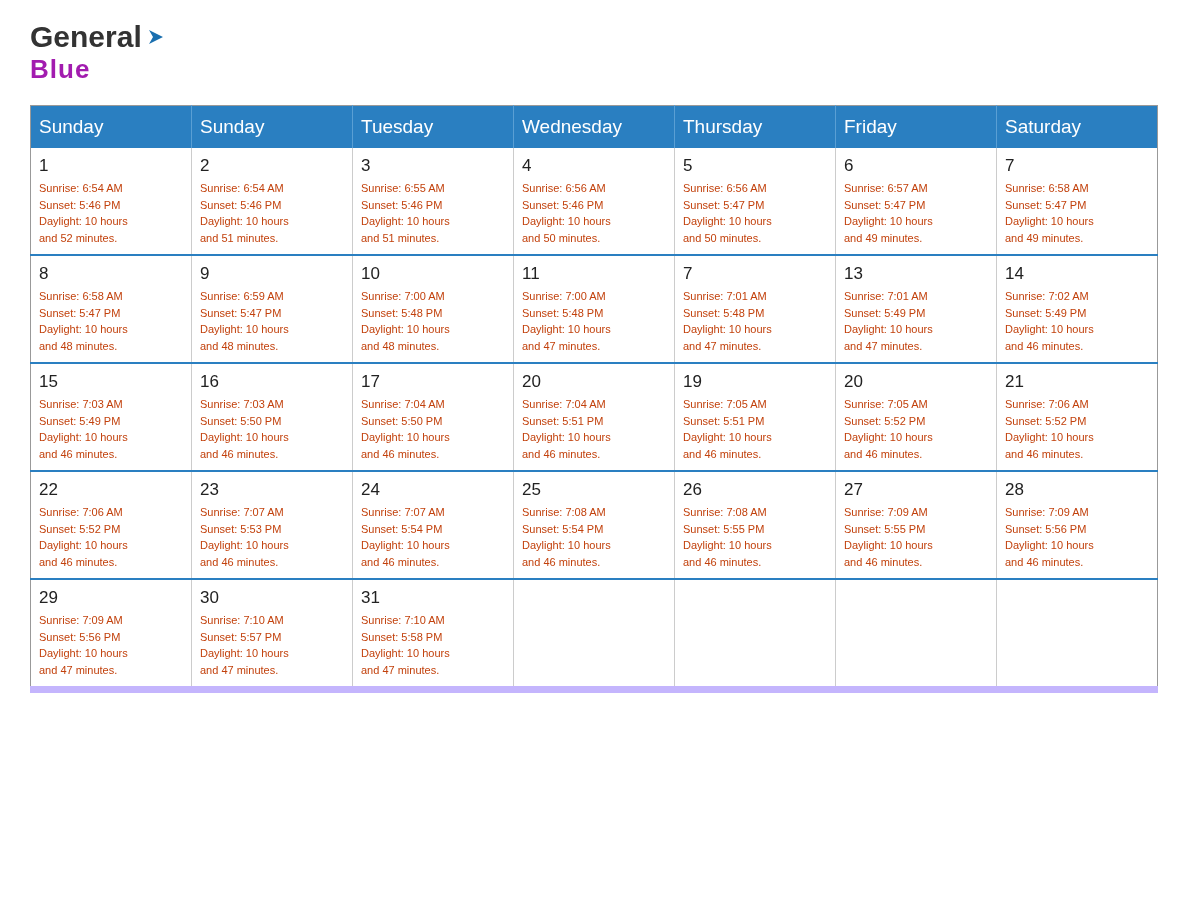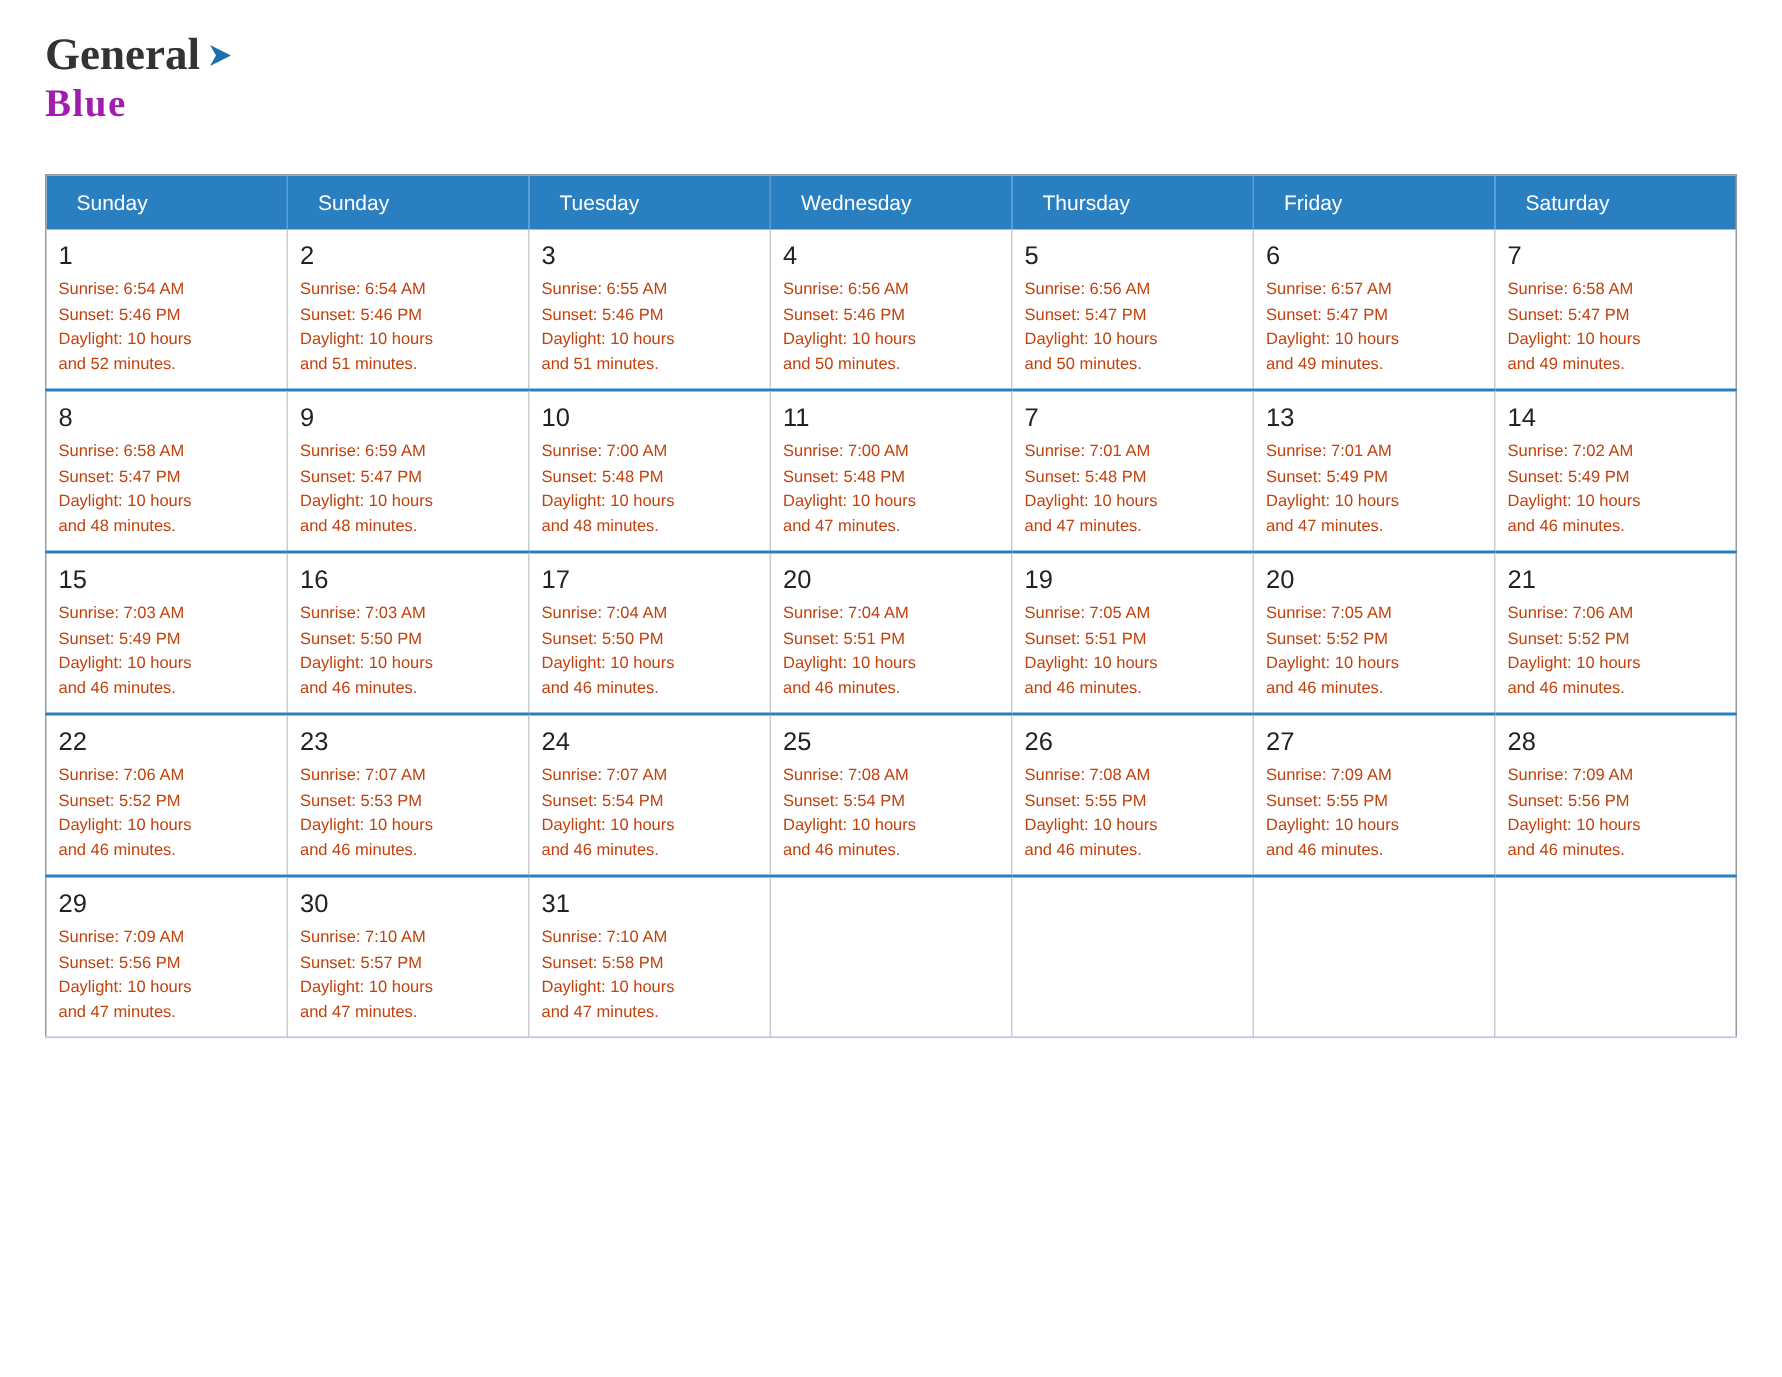--- a/index.html
+++ b/index.html
@@ -7,22 +7,21 @@
       font-family: Arial, sans-serif;
       background: #fff;
       width: 1188px;
       min-height: 918px;
       padding: 20px 30px;
     }
     .header {
       display: flex;
       justify-content: space-between;
       align-items: flex-start;
-      margin-bottom: 32px;
-      font-family: Liberation Serif, serif;
+      margin-bottom: 20px;
     }
     .logo {
       display: flex;
       flex-direction: column;
       align-items: flex-start;
     }
     .title-section {
       text-align: right;
     }
     .month-title {
@@ -37,44 +36,44 @@
       font-family: Georgia, serif;
     }
     .calendar {
       width: 100%;
       border-collapse: collapse;
       border: 1px solid #999;
     }
     .calendar th {
       background-color: #2a7fc1;
       color: #fff;
-      padding: 10px 20px;
+      padding: 10px 8px;
       text-align: left;
-      font-size: 14px;
+      font-size: 19px;
       font-weight: normal;
       border-right: 1px solid #5a9fd4;
     }
     .calendar th:last-child {
       border-right: none;
     }
     .calendar td {
       vertical-align: top;
       padding: 8px 8px;
       border-right: 1px solid #ccc;
       border-bottom: 2px solid #2a7fc1;
       width: calc(100% / 7);
       font-size: 13px;
       color: #333;
       min-height: 90px;
     }
     .calendar td:last-child {
       border-right: none;
     }
     .calendar tr:last-child td {
-      border-bottom: 1px solid #c4b5fd;
+      border-bottom: 7px solid #c4b5fd;
     }
     .day-number {
       font-size: 17px;
       font-weight: normal;
       color: #222;
       margin-bottom: 4px;
       display: block;
     }
     .day-info {
       font-size: 11px;

